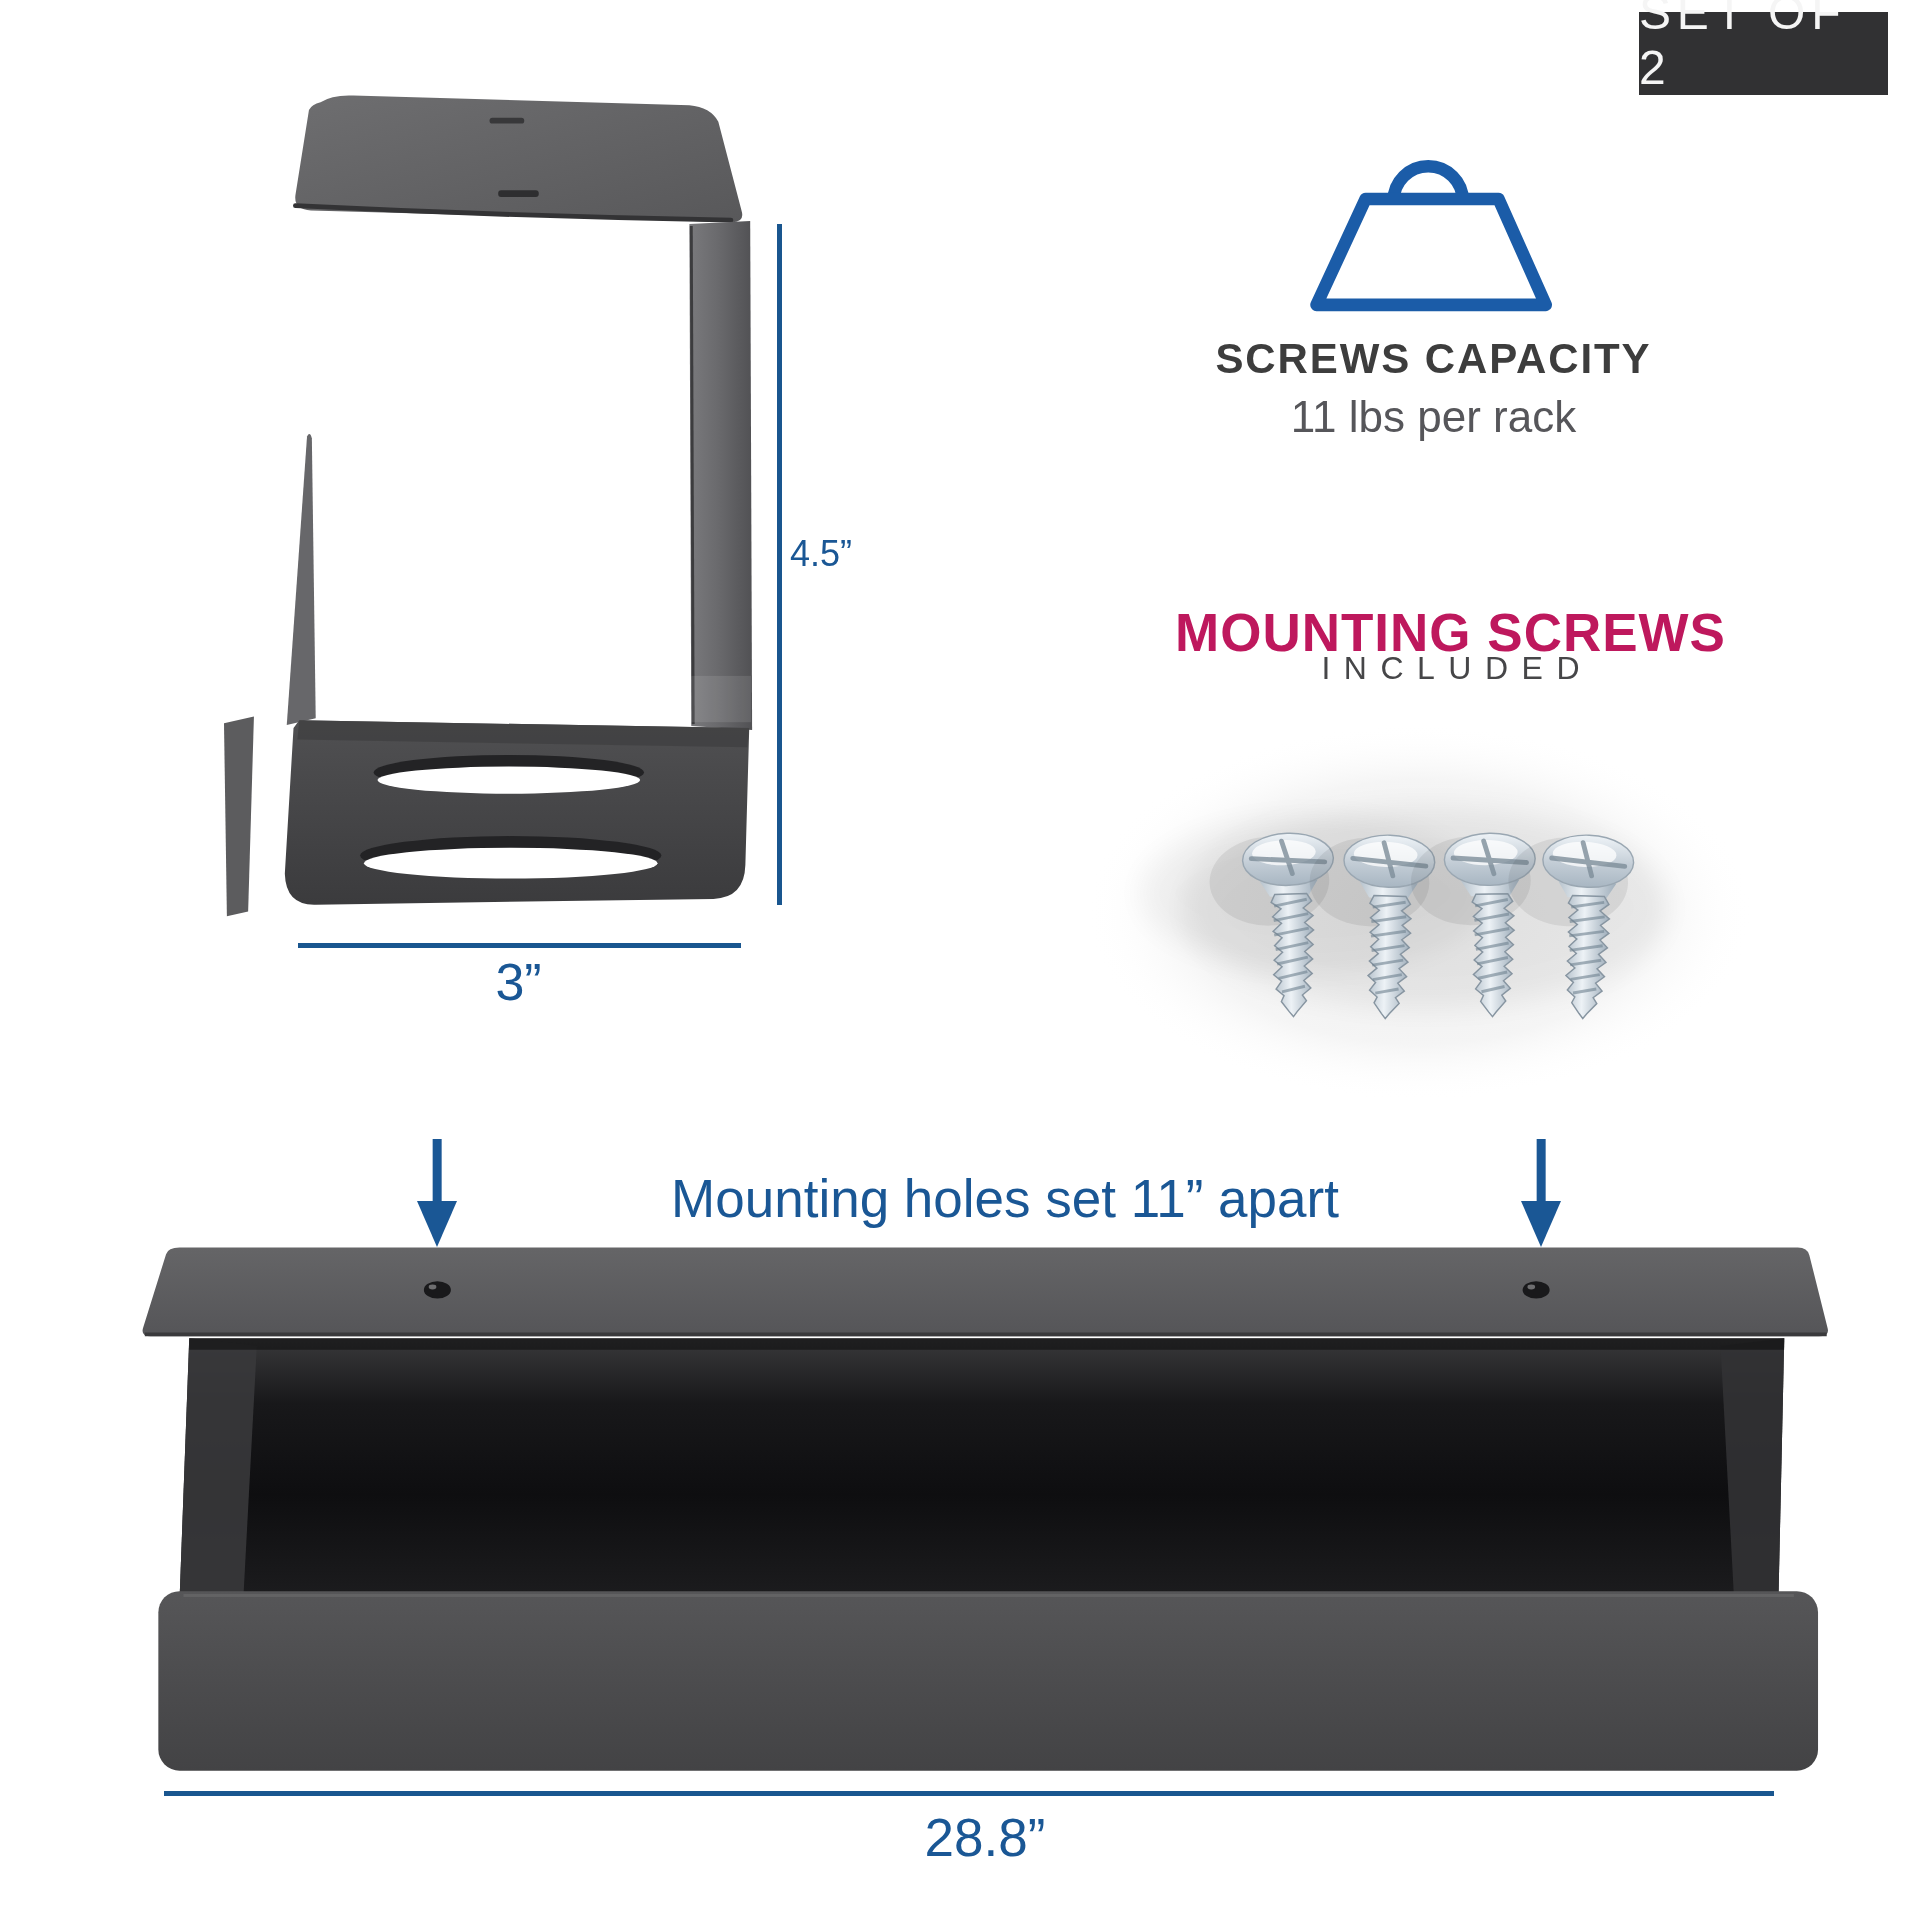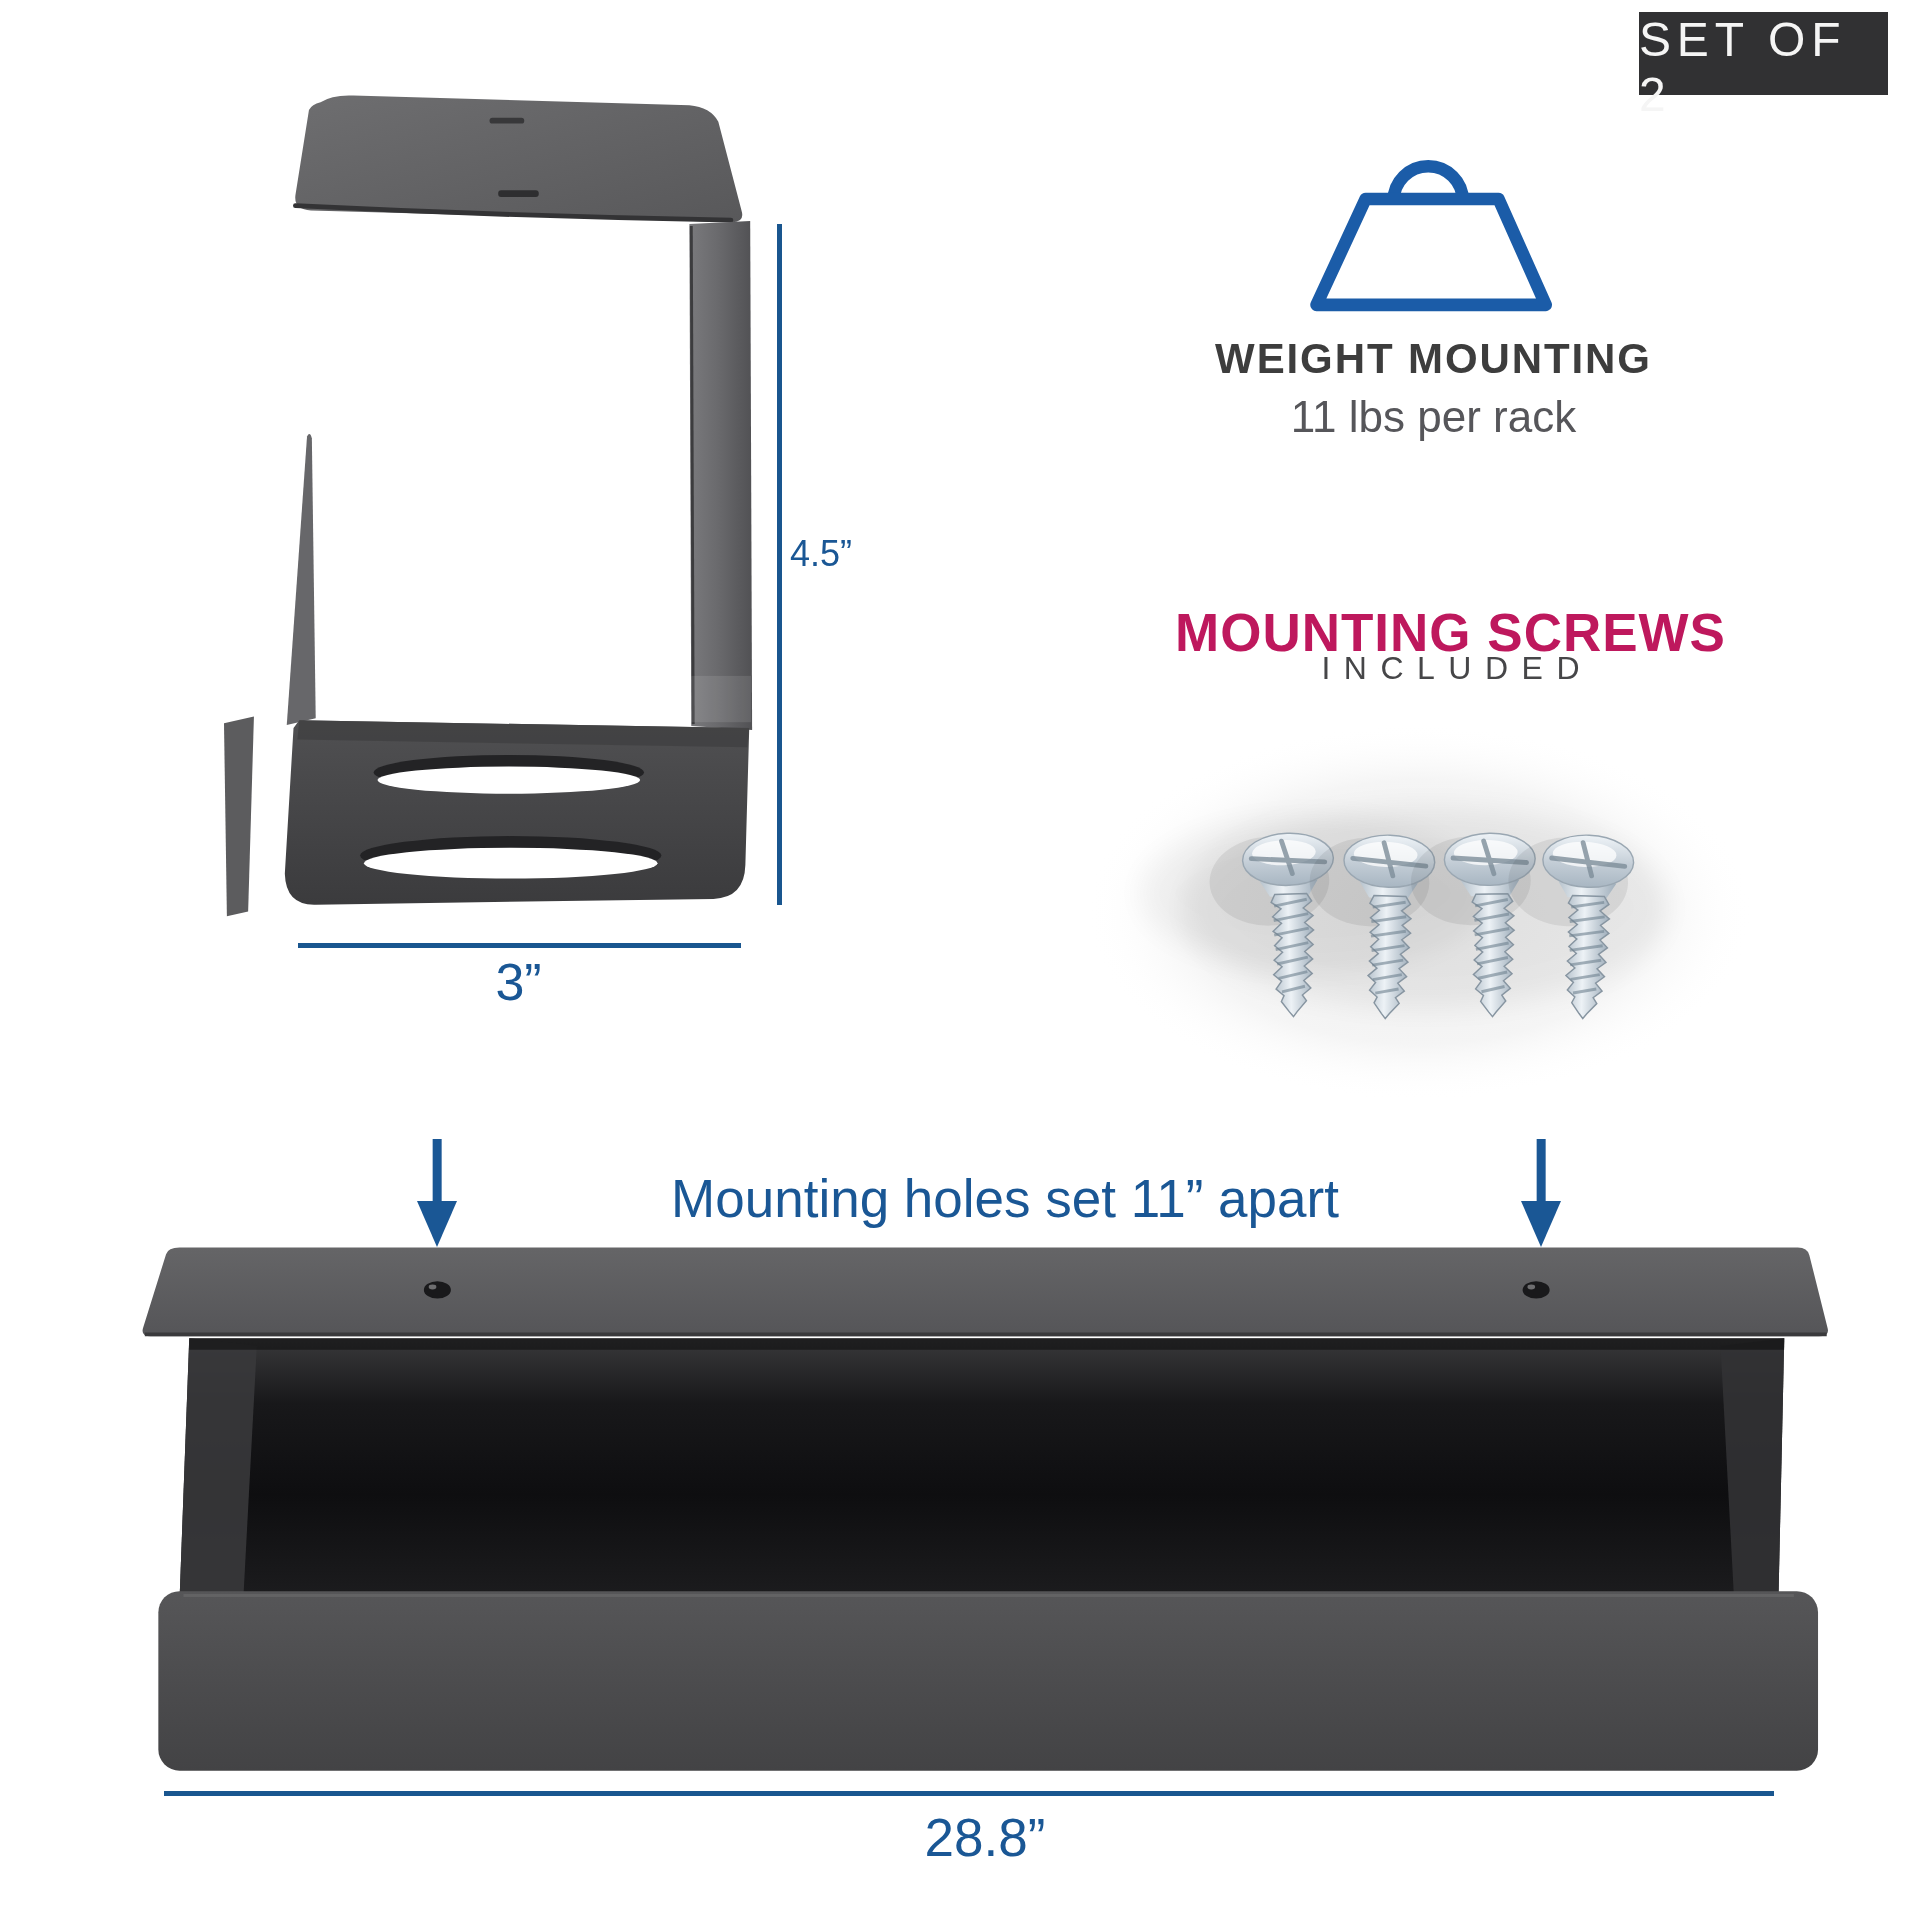--- a/index.html
+++ b/index.html
@@ -2,21 +2,21 @@
 <html><head>
 <meta charset="utf-8">
 <style>
   html,body{margin:0;padding:0;background:#fff;}
   .canvas{position:relative;width:1931px;height:1931px;background:#ffffff;
           font-family:"Liberation Sans",sans-serif;overflow:hidden;}
   .art{position:absolute;left:0;top:0;width:1931px;height:1931px;z-index:1;}
 
   
   .badge{position:absolute;left:1639px;top:11.6px;width:249px;height:83px;background:#313133;
-         display:flex;align-items:flex-start;justify-content:center;z-index:3;}
+         display:flex;align-items:flex-end;justify-content:center;z-index:3;}
   .badge span{color:#F5F5F5;font-size:48px;letter-spacing:5.8px;}
 
   
   .dim-line{position:absolute;background:#19568F;z-index:2;}
   .v-line{left:777px;top:224px;width:4.8px;height:681px;}
   .h-line{left:298px;top:943px;width:443px;height:4.8px;}
   .b-line{left:164px;top:1791px;width:1610px;height:4.8px;}
 
   .blue-text{position:absolute;color:#1A5795;z-index:3;}
   .dim-45{left:790px;top:533px;font-size:36px;}
@@ -178,21 +178,21 @@
 
   <div class="dim-line v-line"></div>
   <div class="blue-text dim-45">4.5”</div>
   <div class="dim-line h-line"></div>
   <div class="blue-text dim-3">3”</div>
 
   <svg class="weight-icon" width="280" height="183" viewBox="0 0 290 190">
     <path d="M 103 58 A 36 36 0 1 1 175 58" fill="none" stroke="#1B5CA8" stroke-width="13"></path>
     <path d="M 74 56 L 212 56 L 261 166 L 23 166 Z" fill="#FFFFFF" stroke="#1B5CA8" stroke-width="13" stroke-linejoin="round"></path>
   </svg>
-  <div class="rc-text weight-title">WEIGHT MOUNTING</div>
+  <div class="rc-text weight-title">SCREWS CAPACITY</div>
   <div class="rc-text weight-sub">11 lbs per rack</div>
 
   <div class="rc-text screws-title">MOUNTING SCREWS</div>
   <div class="rc-text screws-sub">INCLUDED</div>
 
   <div class="arrow arrow-left">
     <div class="shaft"></div>
     <div class="head"></div>
   </div>
   <div class="arrow arrow-right">

